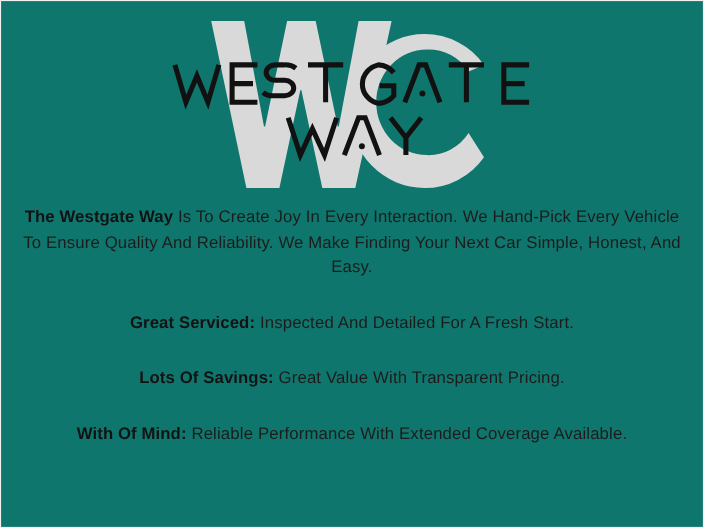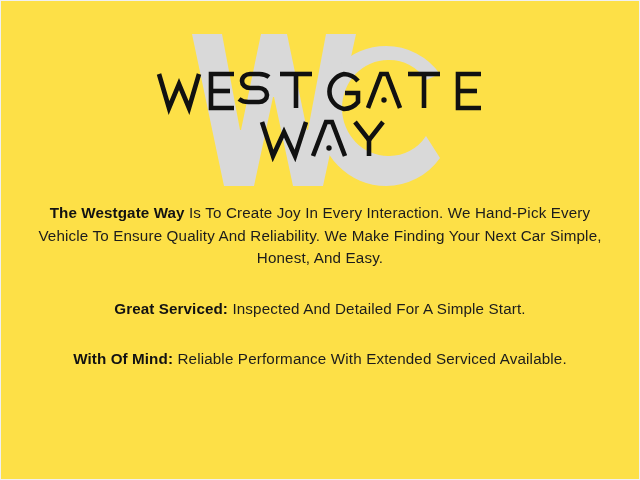--- a/index.html
+++ b/index.html
@@ -13,23 +13,23 @@
     background: #ffffff;
     font-family: "Liberation Sans", sans-serif;
     overflow: hidden;
   }
 
   .card {
     position: relative;
     box-sizing: border-box;
     width: 640px;
     height: 480px;
-    background: #fde047;
+    background: #0f766e;
     border: 1px solid #f0f0f1;
-    padding: 15px;
+    padding: 0;
   }
 
   
   .logo-block {
     position: relative;
     width: 100%;
     height: 186px;
     margin: 0;
     padding: 0;
   }
@@ -153,20 +153,21 @@
         <circle cx="174" cy="82" r="2.7" fill="#111111"></circle>
       </svg>
 
     </div>
   </div>
 
   <div class="copy">
 
     <p class="para lede"><span class="lead-in">The Westgate Way</span><span> Is To Create Joy In Every Interaction. We Hand-Pick Every Vehicle To Ensure Quality And Reliability. We Make Finding Your Next Car Simple, Honest, And Easy.</span></p>
 
-    <p class="para feature"><span class="lead-in">Great Serviced:</span><span> Inspected And Detailed For A Simple Start.</span></p>
+    <p class="para feature"><span class="lead-in">Great Serviced:</span><span> Inspected And Detailed For A Fresh Start.</span></p>
 
+    <p class="para feature"><span class="lead-in">Lots Of Savings:</span><span> Great Value With Transparent Pricing.</span></p>
 
-    <p class="para feature-last"><span class="lead-in">With Of Mind:</span><span> Reliable Performance With Extended Serviced Available.</span></p>
+    <p class="para feature-last"><span class="lead-in">With Of Mind:</span><span> Reliable Performance With Extended Coverage Available.</span></p>
 
   </div>
 
 </div>
 
 </body></html>

